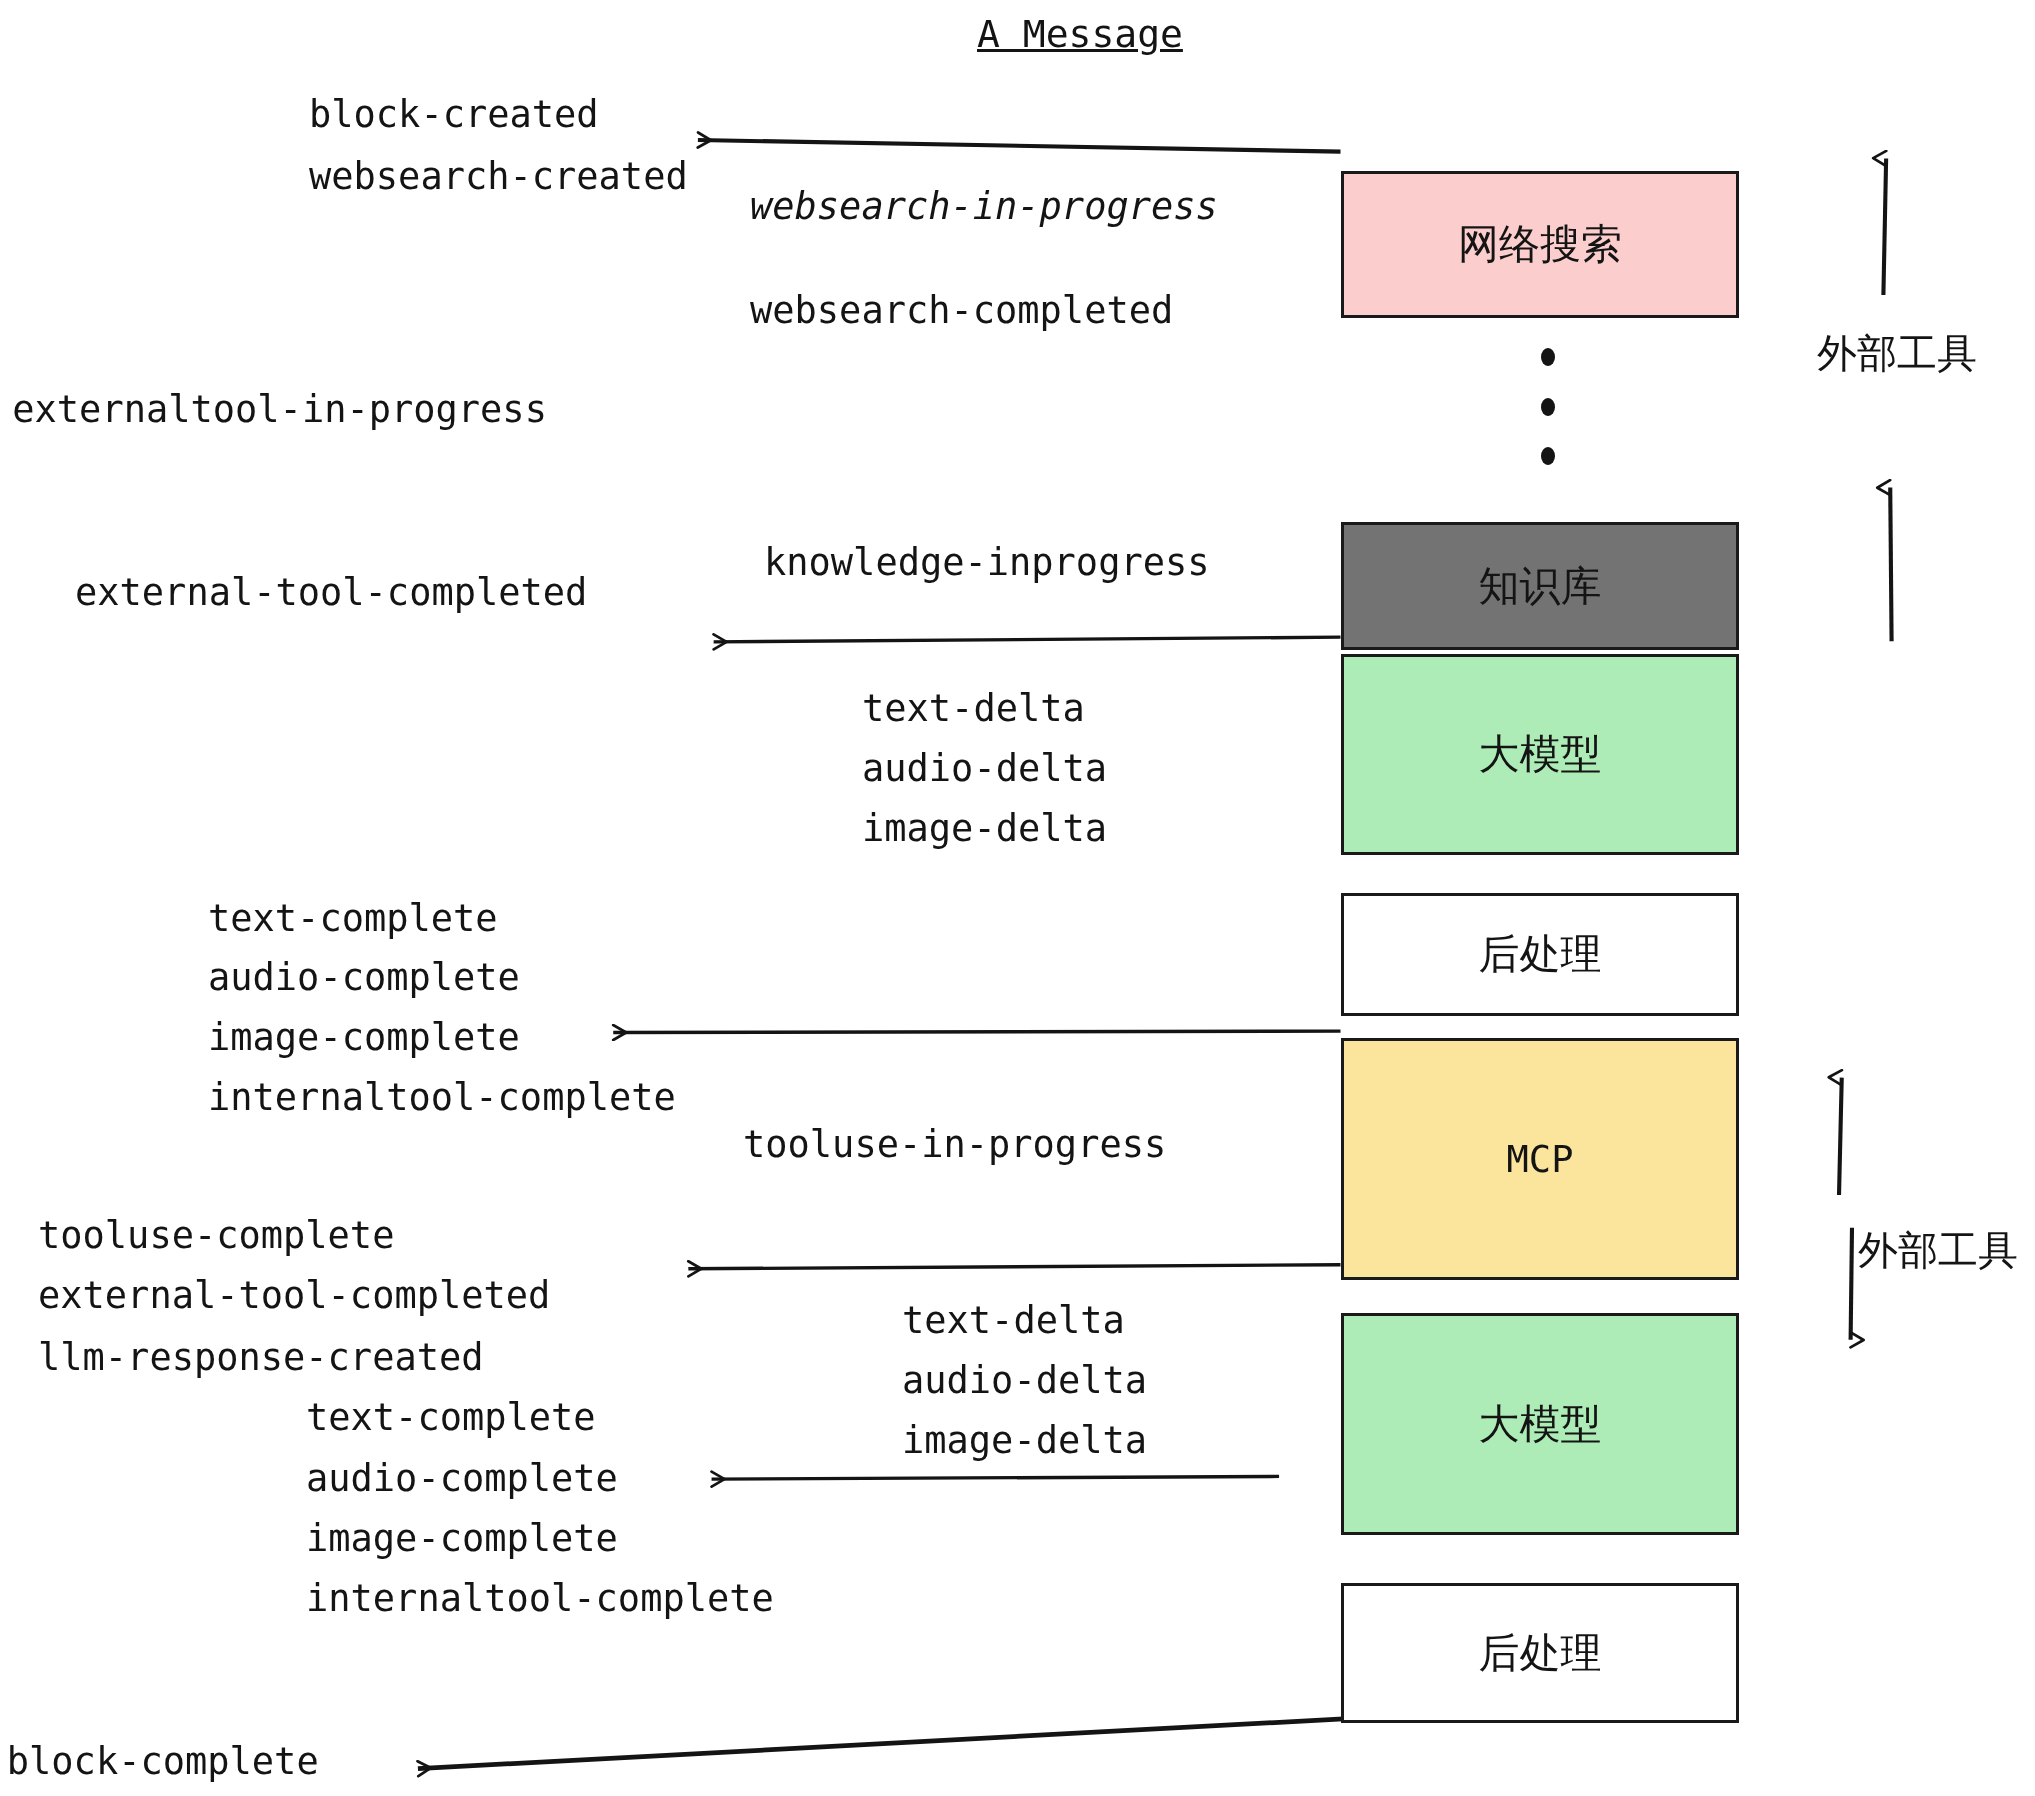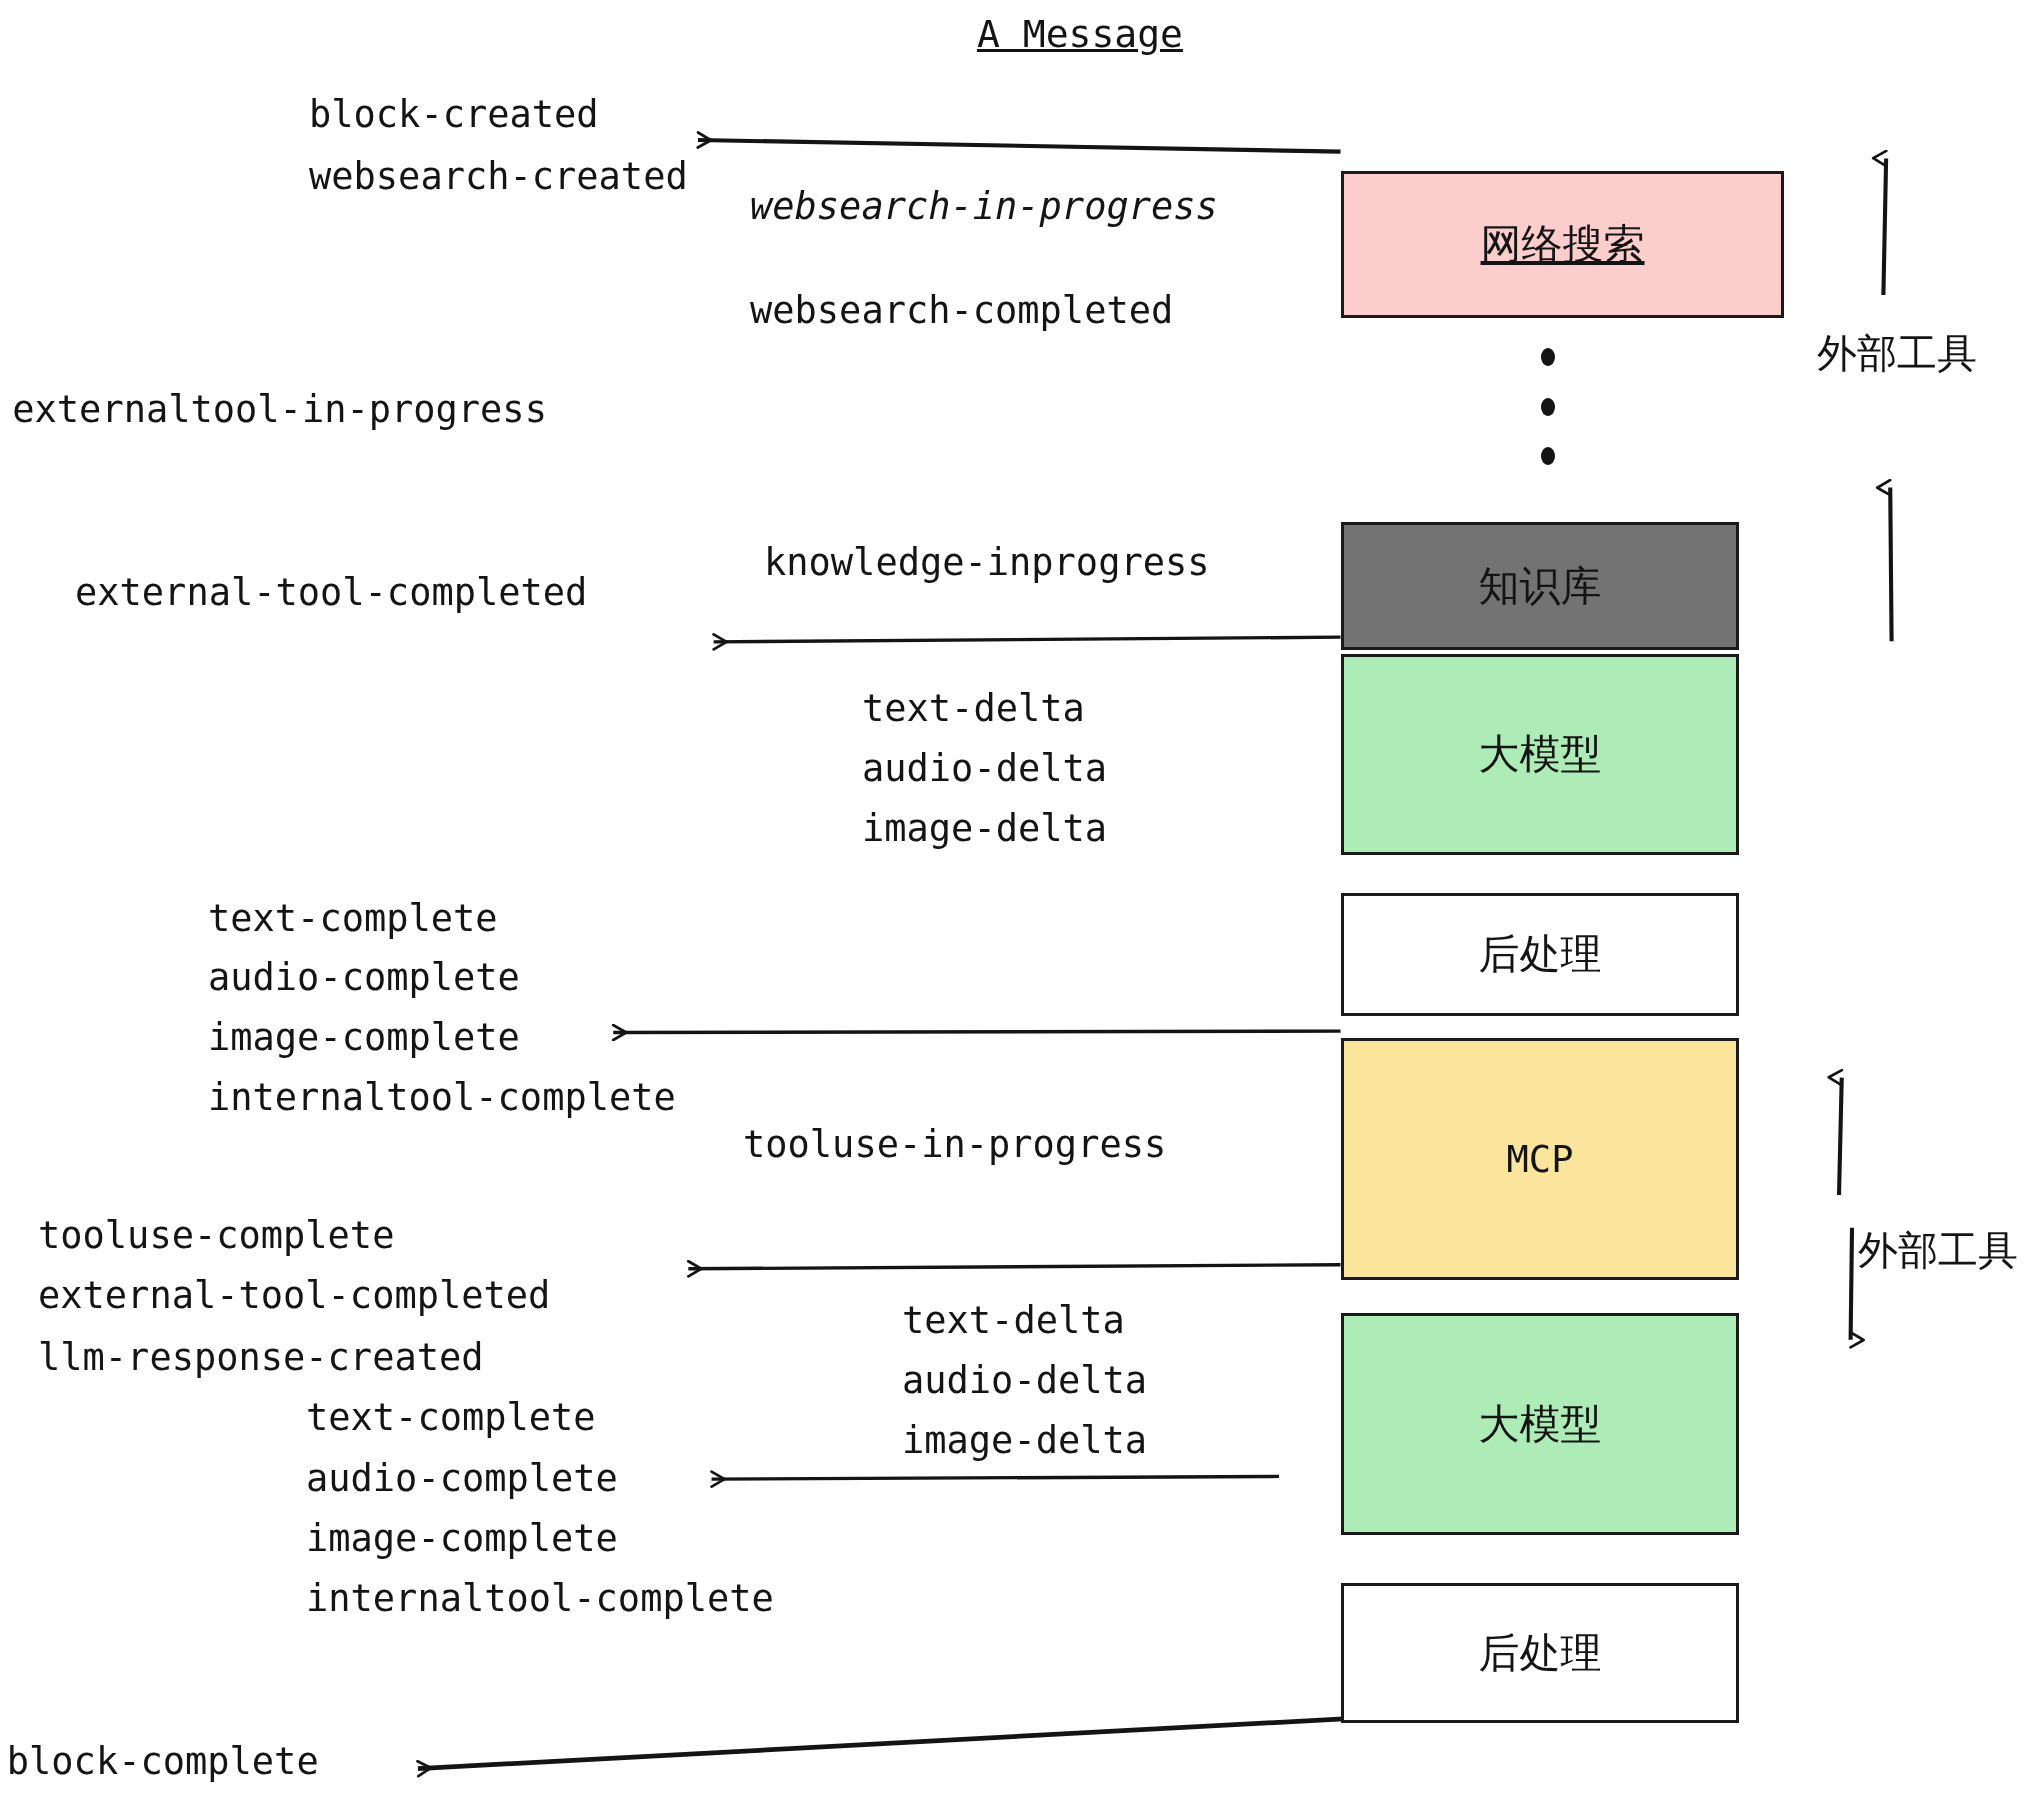--- a/index.html
+++ b/index.html
@@ -117,21 +117,21 @@
   <div class="evt" style="left:862px;top:690px;">text-delta</div>
   <div class="evt" style="left:862px;top:750px;">audio-delta</div>
   <div class="evt" style="left:862px;top:810px;">image-delta</div>
 
   <div class="evt" style="left:743px;top:1126px;">tooluse-in-progress</div>
 
   <div class="evt" style="left:902px;top:1302px;">text-delta</div>
   <div class="evt" style="left:902px;top:1362px;">audio-delta</div>
   <div class="evt" style="left:902px;top:1422px;">image-delta</div>
 
-  <div class="node" style="left:1341px;top:171px;width:443px;height:147px;background:#FBCDCD;text-decoration:underline;">
+  <div class="node" style="left:1341px;top:171px;width:398px;height:147px;background:#FBCDCD;">
     <span>网络搜索</span>
   </div>
 
   <div class="dot" style="left:1541px;top:348px;"></div>
   <div class="dot" style="left:1541px;top:398px;"></div>
   <div class="dot" style="left:1541px;top:447px;"></div>
 
   <div class="node" style="left:1341px;top:522px;width:398px;height:128px;background:#737373;">
     <span>知识库</span>
   </div>

